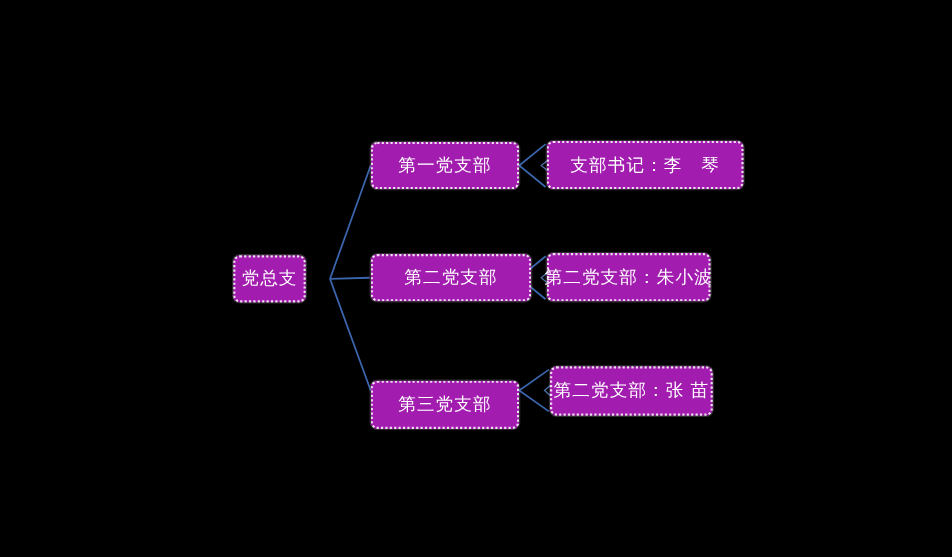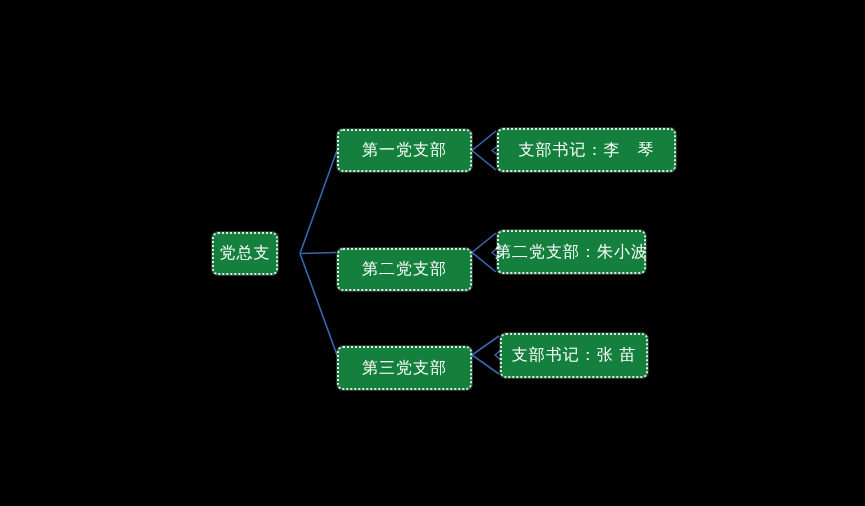--- a/index.html
+++ b/index.html
@@ -19,35 +19,35 @@
     position: absolute;
     left: 0;
     top: 0;
     width: 865px;
     height: 506px;
     pointer-events: none;
   }
   .node {
     position: absolute;
     box-sizing: border-box;
-    background: #15803d;
+    background: #a21caf;
     border: 2px dotted rgba(255, 255, 255, 0.85);
     border-radius: 6px;
     color: #ffffff;
     display: flex;
     align-items: center;
     justify-content: center;
     font-size: 16px;
     letter-spacing: 1px;
     white-space: pre;
     box-shadow: 0 0 0 1px rgba(255,255,255,0.18);
   }
   .node-root   { left: 212px; top: 232px; width: 66px;  height: 43px; }
   .node-b1     { left: 337px; top: 129px; width: 135px; height: 43px; }
-  .node-b2     { left: 337px; top: 248px; width: 135px; height: 43px; }
+  .node-b2     { left: 337px; top: 231px; width: 146px; height: 43px; }
   .node-b3     { left: 337px; top: 346px; width: 135px; height: 44px; }
   .node-s1     { left: 497px; top: 128px; width: 179px; height: 44px; }
   .node-s2     { left: 497px; top: 230px; width: 149px; height: 44px; }
   .node-s3     { left: 500px; top: 333px; width: 148px; height: 45px; }
 </style>
 </head>
 <body>
 
 <div class="stage">
 
@@ -84,16 +84,16 @@
     <span>第三党支部</span>
   </div>
 
   <div class="node node-s1">
     <span>支部书记：李　琴</span>
   </div>
   <div class="node node-s2">
     <span>第二党支部：朱小波</span>
   </div>
   <div class="node node-s3">
-    <span>支部书记：张 苗</span>
+    <span>第二党支部：张 苗</span>
   </div>
 
 </div>
 
 </body></html>

